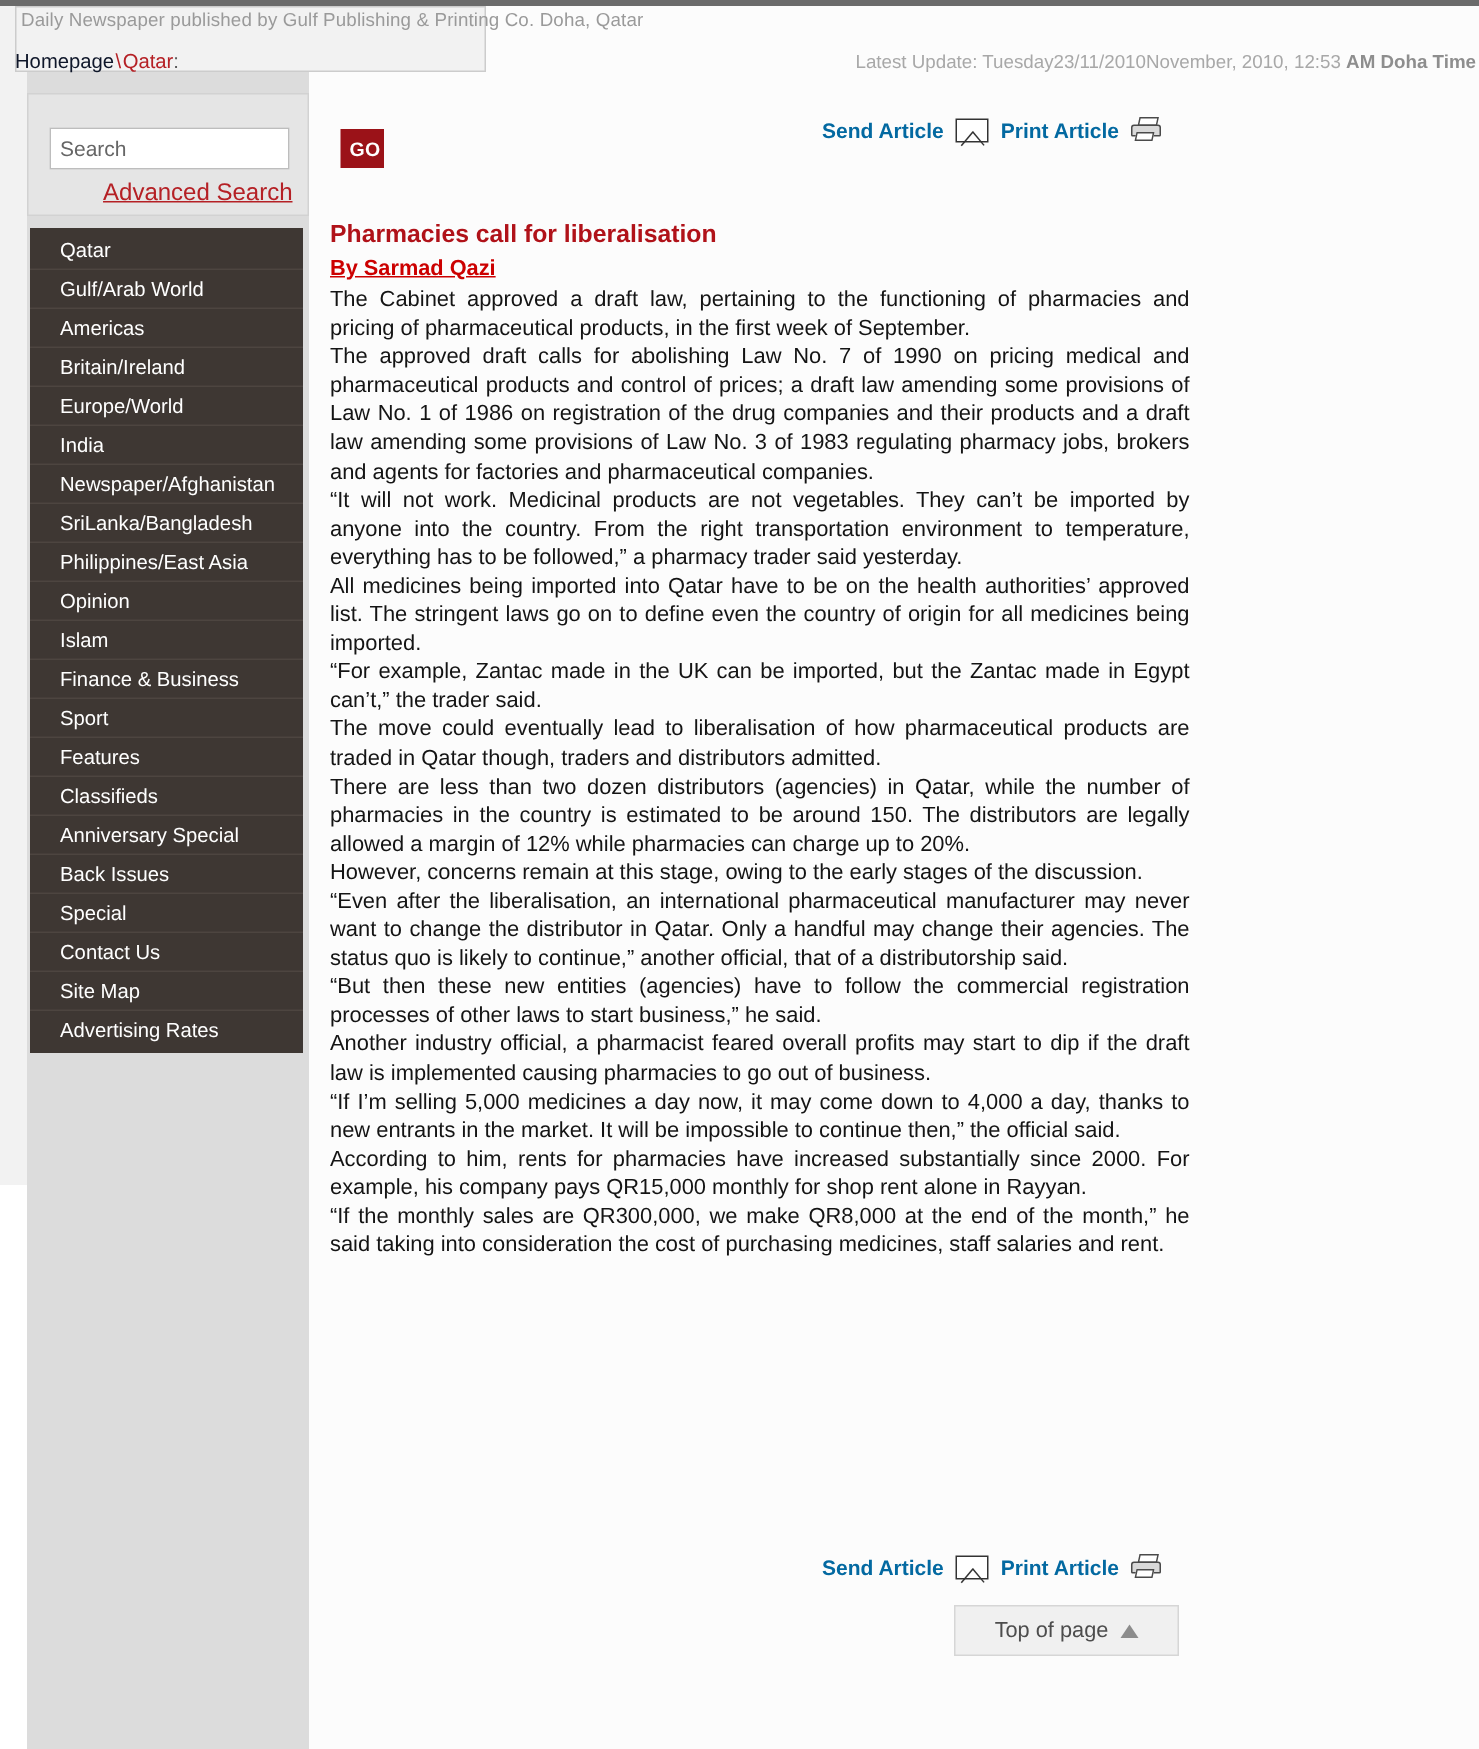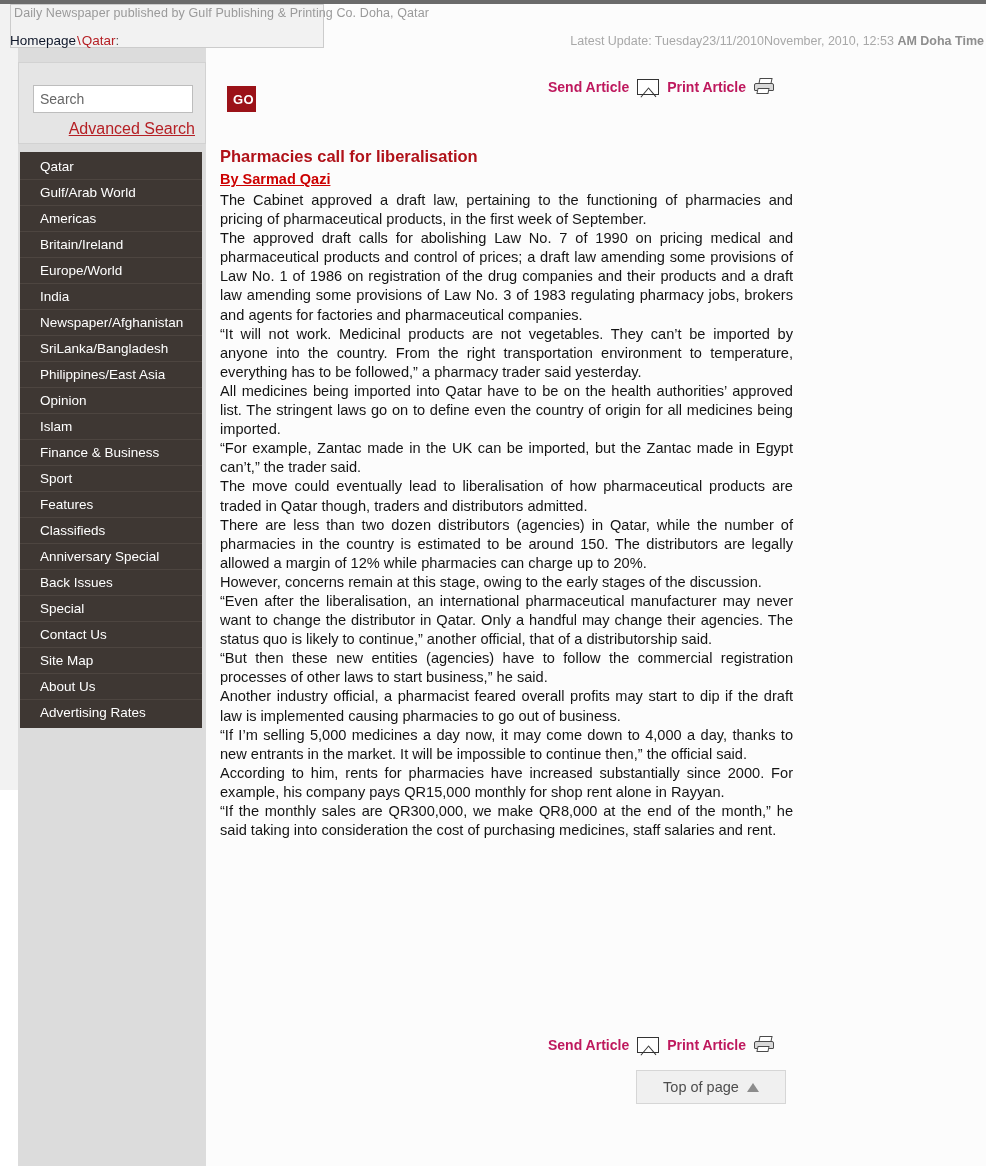--- a/index.html
+++ b/index.html
@@ -184,21 +184,21 @@
   .toolbar {
     position: absolute;
     display: flex;
     align-items: center;
     gap: 8px;
     white-space: nowrap;
   }
   .toolbar-top { left: 548px; top: 78px; }
   .toolbar-bottom { left: 548px; top: 1036px; }
   .tool-label {
-    color: #be185d;
+    color: #0369a1;
     font-weight: bold;
     font-size: 14px;
     cursor: pointer;
   }
   .icon-mail {
     width: 20px; height: 14px;
     border: 1px solid #333333;
     background: #ffffff;
     position: relative;
     display: inline-block;
@@ -344,21 +344,20 @@
   <div class="nav-item">Islam</div>
   <div class="nav-item">Finance &amp; Business</div>
   <div class="nav-item">Sport</div>
   <div class="nav-item">Features</div>
   <div class="nav-item">Classifieds</div>
   <div class="nav-item">Anniversary Special</div>
   <div class="nav-item">Back Issues</div>
   <div class="nav-item">Special</div>
   <div class="nav-item">Contact Us</div>
   <div class="nav-item">Site Map</div>
-  <div class="nav-item">About Us</div>
   <div class="nav-item">Advertising Rates</div>
 </div>
 
 <div class="toolbar toolbar-top">
   <span class="tool-label">Send Article</span>
   <span class="icon-mail"></span>
   <span class="tool-label">Print Article</span>
   <span class="icon-print">
     <span class="p-top"></span>
       <span class="p-body"></span>

